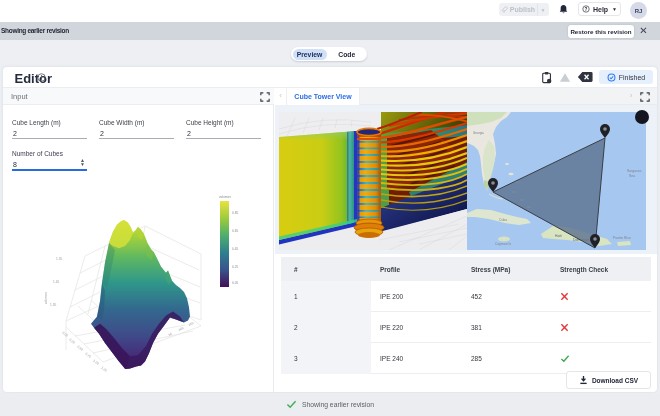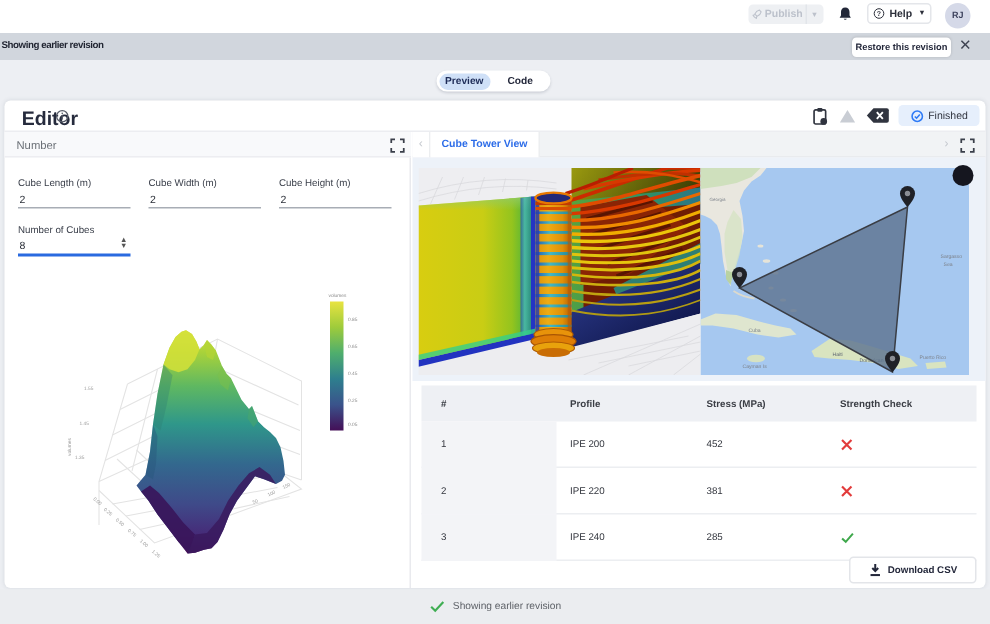--- a/index.html
+++ b/index.html
@@ -133,21 +133,21 @@
             <circle cx="6" cy="6" r="4.6" fill="none" stroke="#2f7bf6" stroke-width="1.4"></circle>
             <path d="M3.8 6.2 L5.4 7.7 L8.3 4.4" fill="none" stroke="#2f7bf6" stroke-width="1.4"></path>
           </svg>
           <span>Finished</span>
         </div>
     </div>
   </div>
 
   <div id="lpane" class="abs">
     <div id="inhead" class="abs">
-        <span>Number</span>
+        <span>Input</span>
       <svg class="abs" style="left:257px;top:4px" width="10" height="10" viewBox="0 0 12 12">
           <path d="M1 4 L1 1 L4 1 M8 1 L11 1 L11 4 M11 8 L11 11 L8 11 M4 11 L1 11 L1 8" fill="none" stroke="#3a3f4a" stroke-width="1.4"></path>
         </svg>
     </div>
     <div class="field" style="left:9px; top:31px;">
         <div class="lab">Cube Length (m)</div>
         <div class="val">2</div>
       </div>
     <div class="field" style="left:96px; top:31px;">
         <div class="lab">Cube Width (m)</div>

